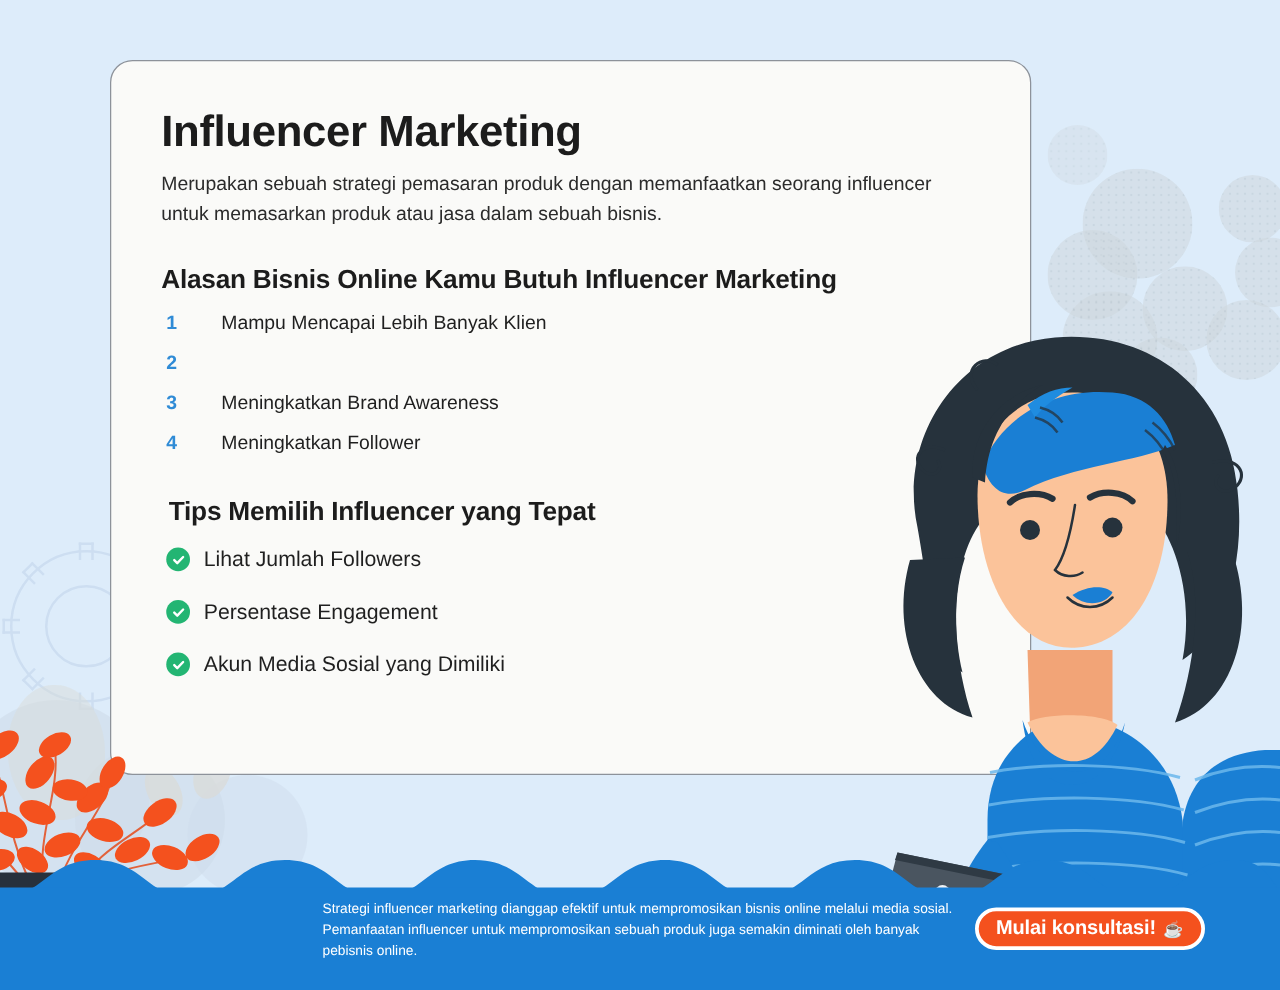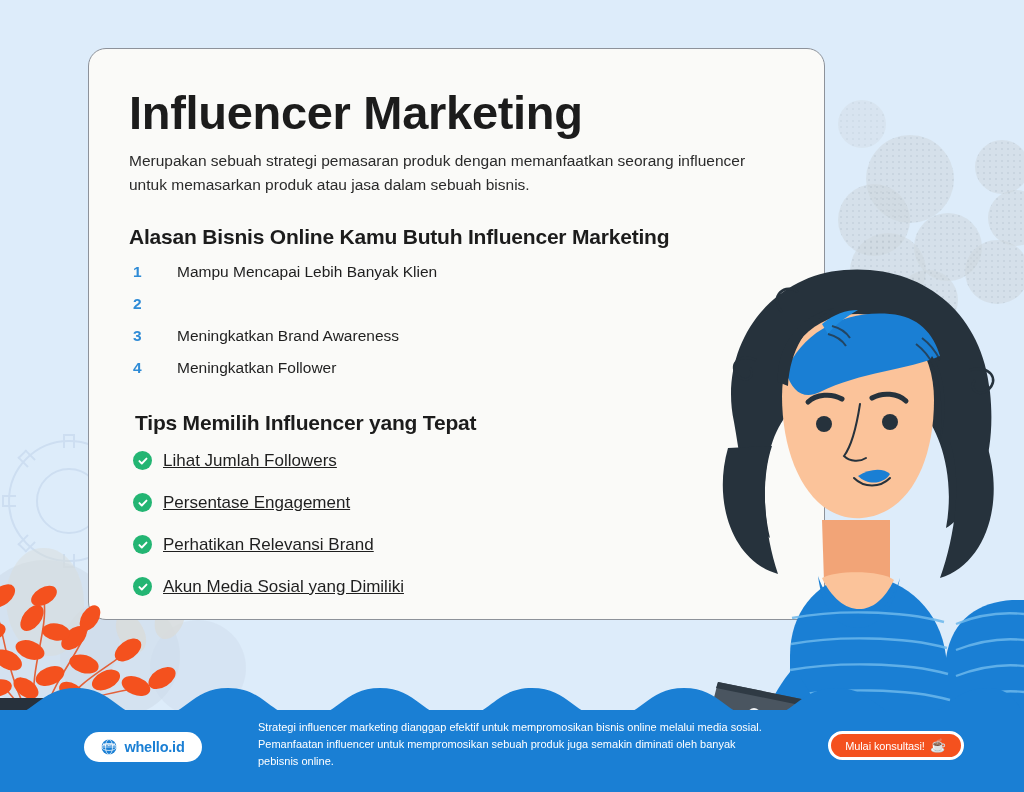--- a/index.html
+++ b/index.html
@@ -50,21 +50,21 @@
 
   
   .card{
     position:absolute;left:88px;top:48px;width:737px;height:572px;
     background:#fafaf8;border:1px solid #8d929a;border-radius:18px;
     box-sizing:border-box;
   }
   .card-inner{padding:38px 44px 0 40px;}
 
   h1.title{
-    margin:0 0 10px 0;font-size:47px;line-height:1.1;font-weight:bold;
+    margin:0 0 10px 0;font-size:35px;line-height:1.1;font-weight:bold;
     color:#1c1c1c;letter-spacing:-.3px;
   }
   p.subtitle{
     margin:0;font-size:15.5px;line-height:1.55;color:#2b2b2b;max-width:645px;
   }
   h2.section-title{
     margin:28px 0 14px 0;font-size:21px;font-weight:bold;color:#1c1c1c;
     letter-spacing:-.2px;
   }
   h2.section-title.indent{margin-left:6px;margin-top:34px;margin-bottom:16px;}
@@ -80,21 +80,21 @@
 
   ul.check-list{list-style:none;margin:0;padding:0;}
   ul.check-list li{
     display:flex;align-items:center;gap:11px;margin:0 0 22px 0;padding-left:4px;
   }
   .check-ic{
     width:19px;height:19px;border-radius:50%;background:#23b573;
     display:flex;align-items:center;justify-content:center;flex:0 0 19px;
   }
   .check-ic svg{display:block;}
-  ul.check-list li .txt{font-size:17px;color:#1f1f1f;text-decoration:underline;}
+  ul.check-list li .txt{font-size:17px;color:#1f1f1f;}
 
   
   .plant{position:absolute;left:-14px;bottom:62px;width:220px;height:230px;}
 
   
   .character{position:absolute;right:0px;top:252px;width:330px;height:500px;}
 
   
   .logo-pill{
     position:absolute;left:84px;bottom:30px;width:118px;height:30px;
@@ -108,21 +108,21 @@
   .footer-text{
     position:absolute;left:258px;bottom:22px;width:505px;
     text-align:left;color:#ffffff;font-size:11px;line-height:1.55;
   }
   .cta{
     position:absolute;right:60px;bottom:32px;
     background:#f4511e;border:3px solid #ffffff;border-radius:18px;
     padding:5px 14px;display:flex;align-items:center;gap:6px;
     box-sizing:border-box;cursor:pointer;
   }
-  .cta .cta-label{color:#fff;font-size:11px;font-weight:normal;letter-spacing:-.1px;}
+  .cta .cta-label{color:#fff;font-size:16px;font-weight:bold;letter-spacing:-.1px;}
   .cta .cta-emoji{font-size:13px;line-height:1;}
 </style>
 </head>
 <body>
 
 <div class="stage">
 
   <div class="bg-base"></div>
 
   <div>
@@ -195,28 +195,20 @@
           </span>
           <span class="txt">Lihat Jumlah Followers</span>
         </li>
         <li>
           <span class="check-ic">
             <svg width="12" height="12" viewBox="0 0 12 12">
                 <path d="M2.4 6.1 L4.8 8.5 L9.5 3.6" fill="none" stroke="#ffffff" stroke-width="1.9" stroke-linecap="round" stroke-linejoin="round"></path>
               </svg>
           </span>
           <span class="txt">Persentase Engagement</span>
-        </li>
-        <li>
-          <span class="check-ic">
-            <svg width="12" height="12" viewBox="0 0 12 12">
-                <path d="M2.4 6.1 L4.8 8.5 L9.5 3.6" fill="none" stroke="#ffffff" stroke-width="1.9" stroke-linecap="round" stroke-linejoin="round"></path>
-              </svg>
-          </span>
-          <span class="txt">Perhatikan Relevansi Brand</span>
         </li>
         <li>
           <span class="check-ic">
             <svg width="12" height="12" viewBox="0 0 12 12">
                 <path d="M2.4 6.1 L4.8 8.5 L9.5 3.6" fill="none" stroke="#ffffff" stroke-width="1.9" stroke-linecap="round" stroke-linejoin="round"></path>
               </svg>
           </span>
           <span class="txt">Akun Media Sosial yang Dimiliki</span>
         </li>
       </ul>
@@ -340,32 +332,20 @@
                C 490 46 494 16 532 16 C 570 16 574 46 608 46
                C 642 46 646 16 684 16 C 722 16 726 46 760 46
                C 794 46 798 16 836 16 C 874 16 878 46 912 46
                C 946 46 950 16 988 16 C 1012 16 1018 34 1024 42
                L 1024 120 L 0 120 Z" fill="#1a7fd4"></path>
     </svg>
   </div>
 
   <div class="footer-band"></div>
 
-  <div class="logo-pill">
-    <svg class="globe" viewBox="0 0 32 32">
-      <circle cx="16" cy="16" r="15" fill="#1a7fd4"></circle>
-      <g stroke="#ffffff" stroke-width="1.4" fill="none">
-        <ellipse cx="16" cy="16" rx="15" ry="7"></ellipse>
-        <ellipse cx="16" cy="16" rx="7" ry="15"></ellipse>
-        <path d="M1 16 H31"></path>
-      </g>
-      <text x="16" y="14.5" text-anchor="middle" font-family="DejaVu Sans, sans-serif" font-size="9" font-weight="bold" fill="#ffffff">www</text>
-    </svg>
-    <span class="brand">whello.id</span>
-  </div>
 
   <div class="footer-text">Strategi influencer marketing dianggap efektif untuk mempromosikan bisnis online melalui media sosial. Pemanfaatan influencer untuk mempromosikan sebuah produk juga semakin diminati oleh banyak pebisnis online.</div>
 
   <div class="cta">
     <span class="cta-label">Mulai konsultasi!</span>
     <span class="cta-emoji">☕</span>
   </div>
 
 </div>
 

